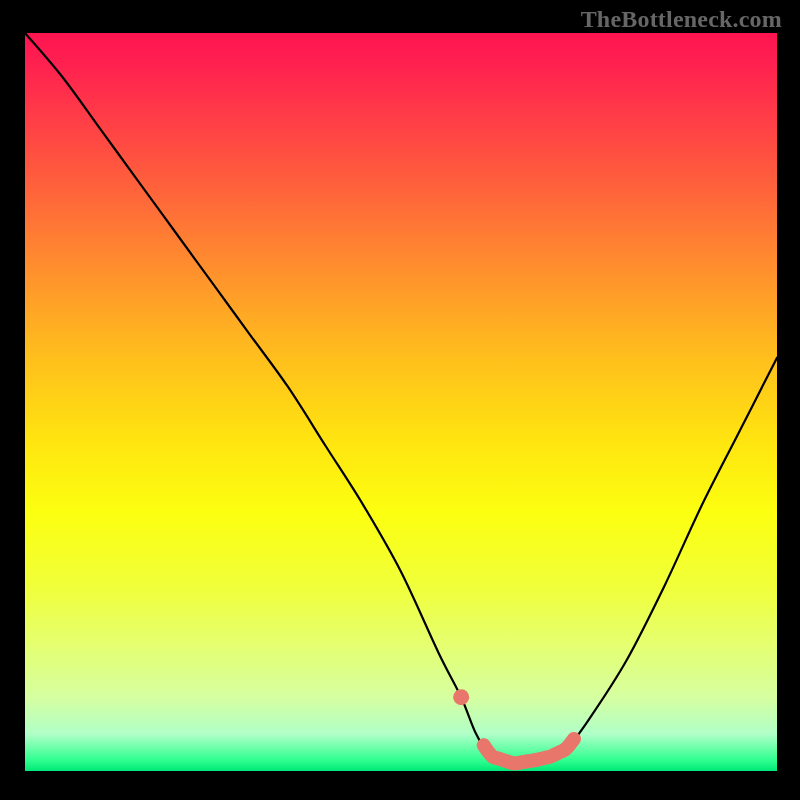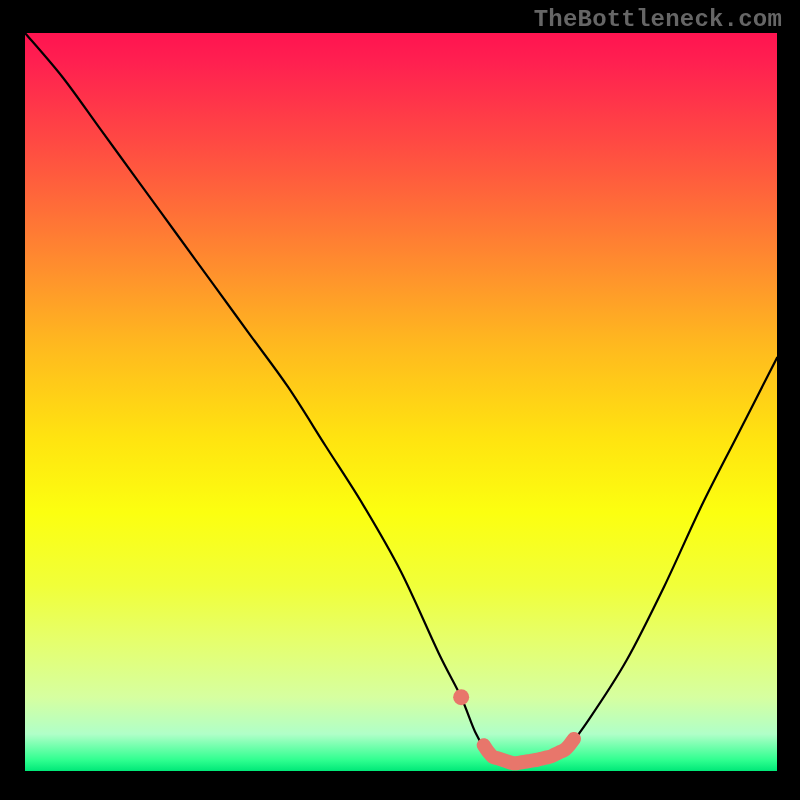--- a/index.html
+++ b/index.html
@@ -7,21 +7,21 @@
   .container {
     position: relative;
     width: 800px;
     height: 800px;
     background: #000;
   }
   .watermark {
     position: absolute;
     top: 6px;
     right: 18px;
-    font-family: Liberation Mono, monospace;
+    font-family: Liberation Serif, serif;
     font-size: 24px;
     font-weight: bold;
     color: #666666;
     z-index: 10;
     letter-spacing: 0.2px;
     margin-left: 44px;
   }
   .plot-area {
     position: absolute;
     left: 25px;

